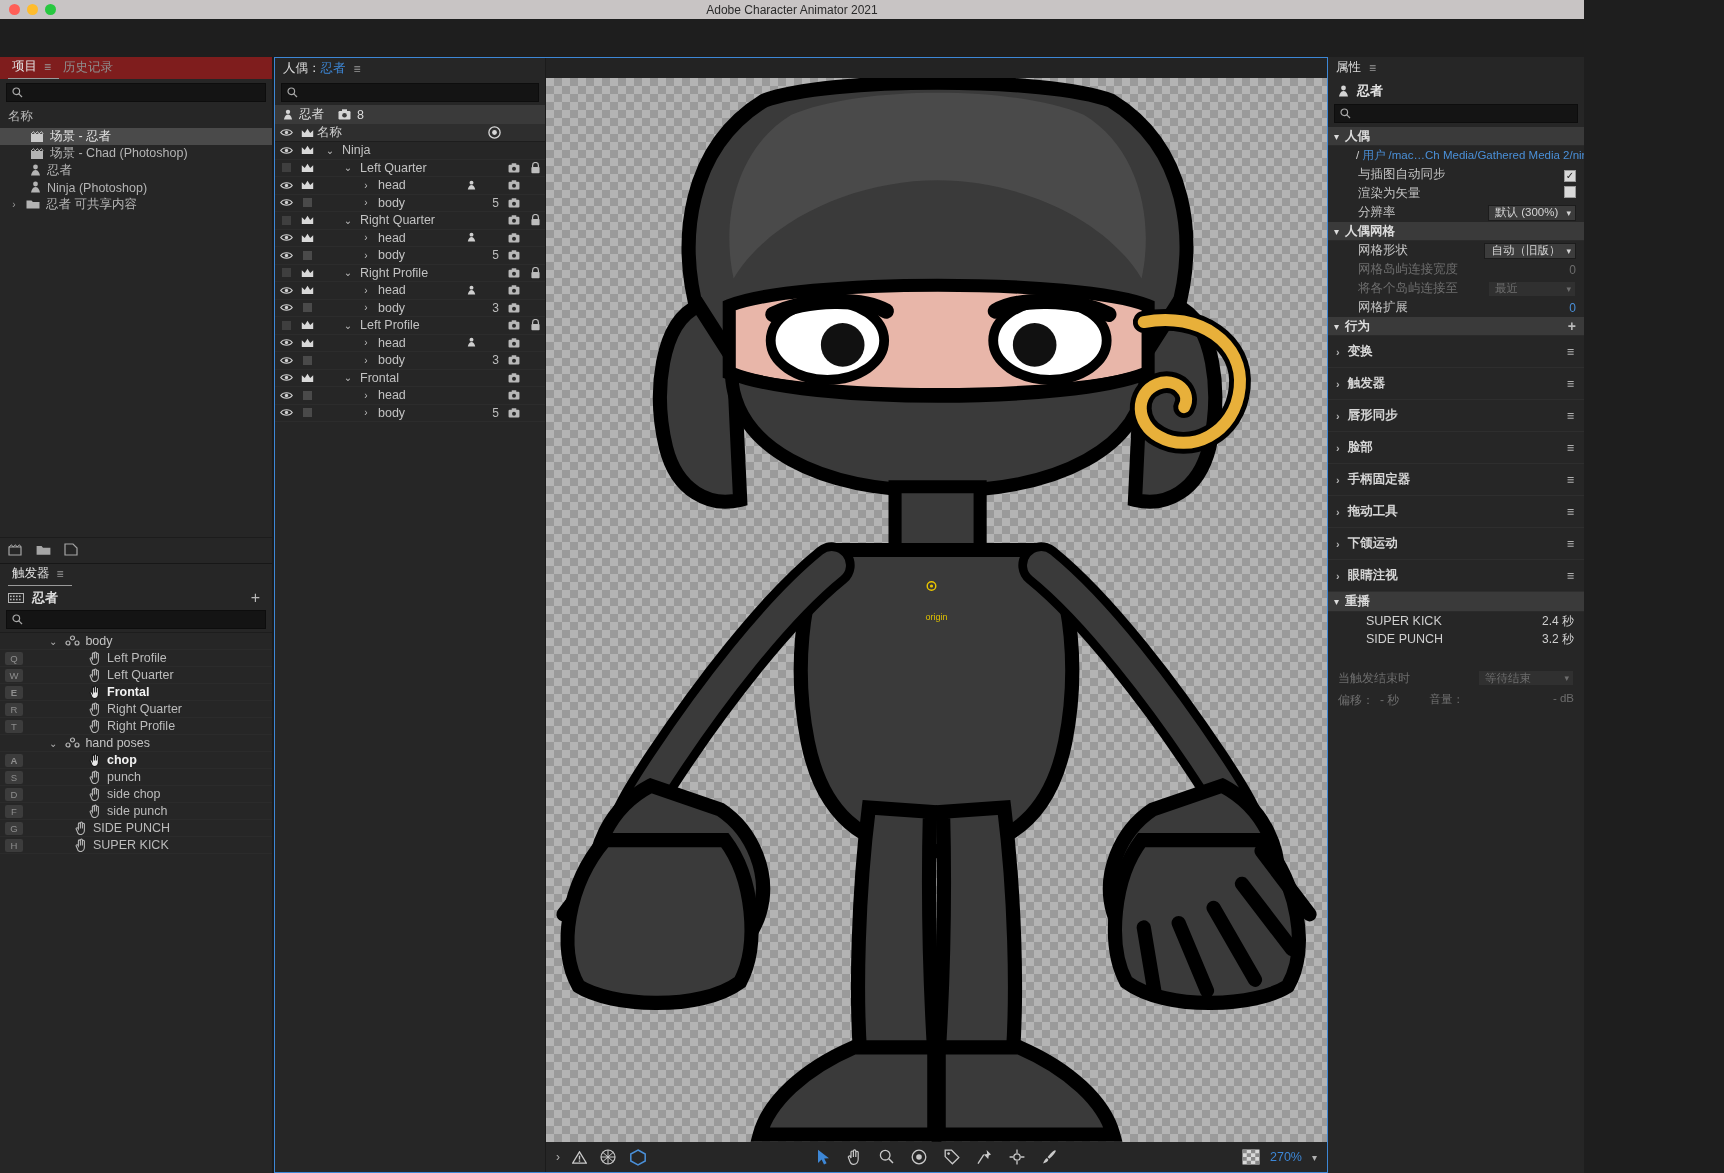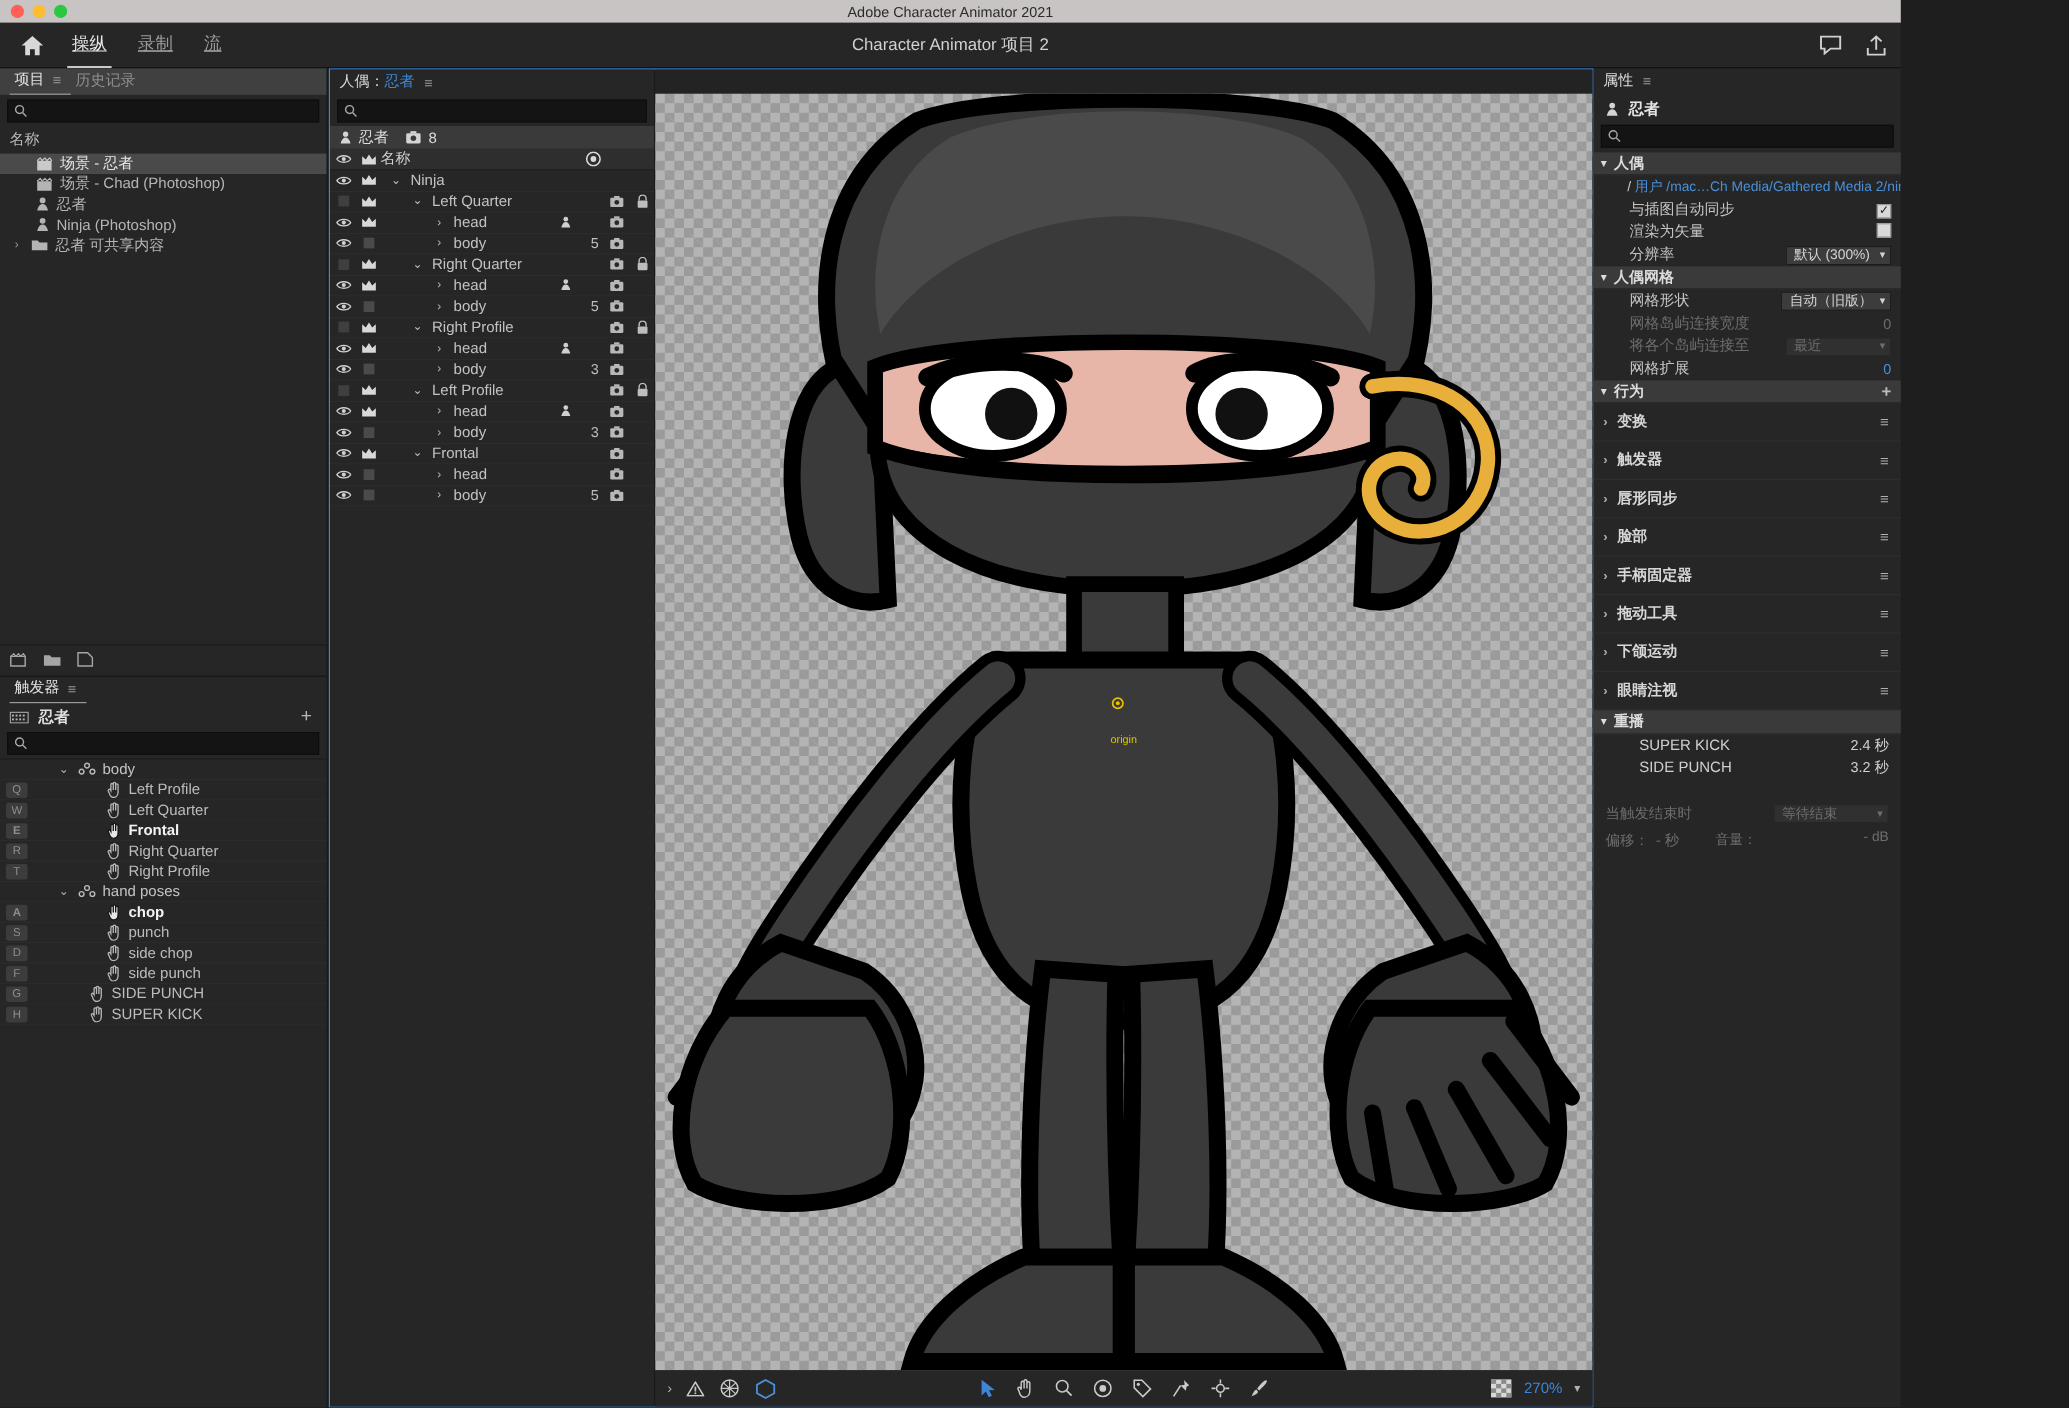--- a/index.html
+++ b/index.html
@@ -5,21 +5,21 @@
   * { box-sizing: border-box; margin: 0; padding: 0; }
   html, body {
     width: 1724px; height: 1173px;
     background: #1e1e1e;
     font-family: "Liberation Sans", "DejaVu Sans", sans-serif;
     font-size: 13px;
     color: #c8c8c8;
     overflow: hidden;
     -webkit-font-smoothing: antialiased;
   }
-  .app { position: relative; width: 1584px; height: 1173px; text-decoration: underline; }
+  .app { position: relative; width: 1584px; height: 1173px; }
 
   
   .titlebar {
     height: 19px; background: #c8c4c4;
     display: flex; align-items: center; position: relative;
   }
   .traffic { display: flex; gap: 7px; padding-left: 9px; }
   .dot { width: 11px; height: 11px; border-radius: 50%; }
   .dot.r { background: #ff5f57; }
   .dot.y { background: #febc2e; }
@@ -51,21 +51,21 @@
     position: absolute; right: 12px; display: flex; gap: 20px; align-items: center;
   }
 
   
   .body { position: absolute; top: 57px; left: 0; right: 0; bottom: 0; background: #1b1b1b; }
 
   
   .leftcol { position: absolute; left: 0; top: 0; width: 272px; bottom: 0; background: #262626; }
   .paneltabs {
     height: 22px; display: flex; align-items: flex-end; gap: 0; padding-left: 8px;
-    background: #404040;
+    background: #7f1d1d;
   }
   .ptab { font-size: 12.5px; color: #8e8e8e; padding: 0 8px 3px 4px; display:flex; align-items:center; gap:7px; }
   .ptab.active { color: #e2e2e2; border-bottom: 1px solid #9a9a9a; }
   .hamb { font-size: 12px; color: #9a9a9a; }
 
   .searchrow { padding: 4px 6px 3px 6px; }
   .searchbox {
     height: 19px; background: #141414; border: 1px solid #0d0d0d;
     display: flex; align-items: center; padding-left: 5px; gap: 5px;
   }
@@ -225,45 +225,20 @@
 
   <div class="titlebar">
     <div class="traffic">
       <span class="dot r"></span>
       <span class="dot y"></span>
       <span class="dot g"></span>
     </div>
     <div class="title">Adobe Character Animator 2021</div>
   </div>
 
-  <div class="modebar">
-    <div class="homebtn">
-      <svg width="20" height="18" viewBox="0 0 20 18">
-          <path d="M10 1 L19 9 H16 V17 H12 V12 H8 V17 H4 V9 H1 Z" fill="#d8d8d8"></path>
-        </svg>
-    </div>
-    <div class="modetabs">
-      <div class="modetab active">操纵</div>
-      <div class="modetab">录制</div>
-      <div class="modetab">流</div>
-    </div>
-    <div class="projtitle">Character Animator 项目 2</div>
-    <div class="right-icons">
-      <span>
-        <svg width="19" height="17" viewBox="0 0 19 17">
-            <path d="M1.5 1.5h16v10h-8l-5 4v-4h-3z" fill="none" stroke="#cfcfcf" stroke-width="1.6"></path>
-          </svg>
-      </span>
-      <span>
-        <svg width="17" height="18" viewBox="0 0 17 18">
-            <path d="M8.5 1.5v11M4 5.5l4.5-4 4.5 4M1.5 11v5.5h14V11" fill="none" stroke="#cfcfcf" stroke-width="1.6"></path>
-          </svg>
-      </span>
-    </div>
-  </div>
 
   <div class="body">
 
     <div class="leftcol">
 
       <div class="paneltabs">
         <div class="ptab active">
           <span>项目</span>
           <span class="hamb">≡</span>
         </div>

